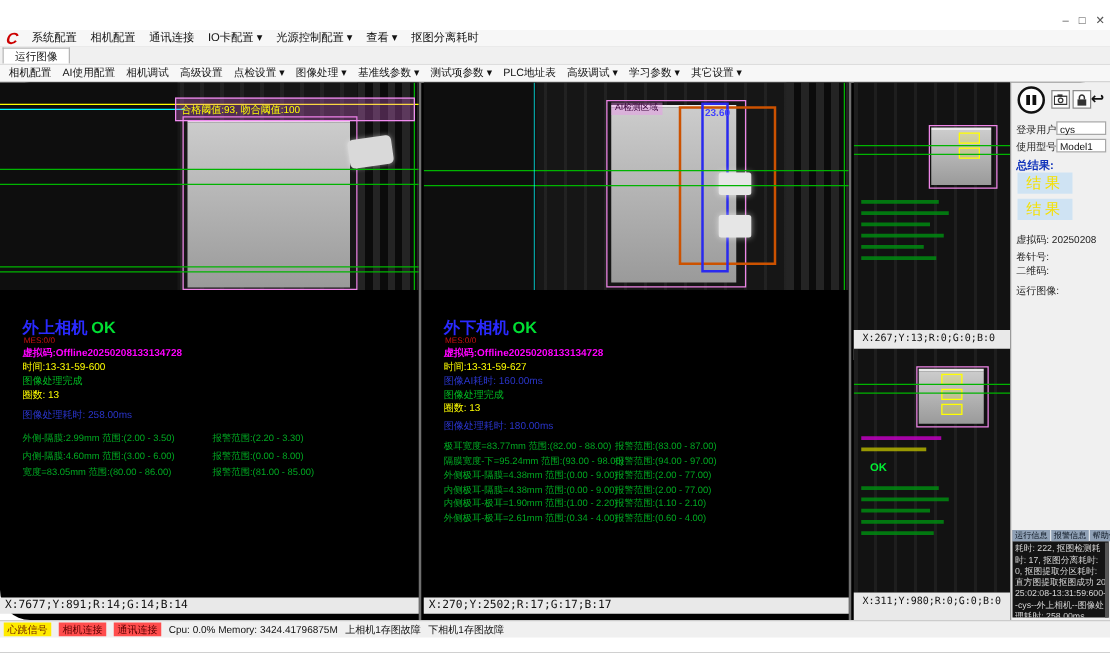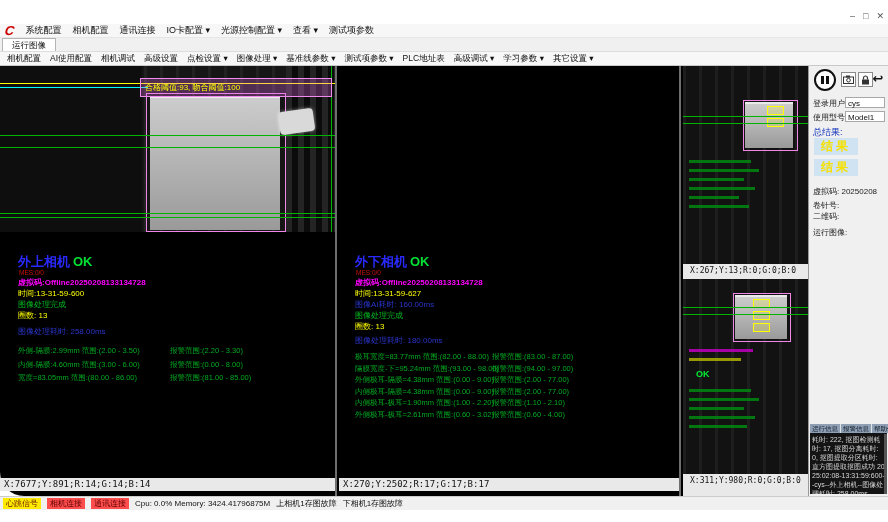--- a/index.html
+++ b/index.html
@@ -78,23 +78,23 @@
   .pbtn{position:absolute;left:5px;top:3px;width:22px;height:22px;border:2px solid #111;border-radius:50%;
         background:#fff;box-sizing:border-box;display:flex;align-items:center;justify-content:center;gap:2px;}
   .pbtn i{display:block;width:3px;height:8px;background:#111;}
   .sq-btn{position:absolute;top:6px;width:15px;height:15px;border:1px solid #8a8a8a;background:#fdfdfd;
           box-sizing:border-box;display:flex;align-items:center;justify-content:center;}
   .arrow-btn{position:absolute;right:2px;top:4px;width:16px;height:18px;font-size:13px;font-weight:bold;color:#111;
              text-align:center;line-height:18px;}
   .s-label{position:absolute;left:4px;font-size:8px;color:#222;white-space:nowrap;}
   .s-box{position:absolute;left:36px;width:40px;height:11px;background:#fff;border:1px solid #a8a8a8;
          font-size:8px;line-height:11px;padding-left:2px;box-sizing:border-box;color:#111;}
-  .total-label{position:absolute;left:4px;font-size:9px;font-weight:normal;color:#1133bb;}
+  .total-label{position:absolute;left:4px;font-size:9px;font-weight:bold;color:#1133bb;}
   .result-box{position:absolute;left:5px;width:44px;height:17px;background:#cfe3f3;color:#f5e000;
-              font-size:12px;font-weight:bold;text-align:center;line-height:17px;letter-spacing:3px;}
+              font-size:12px;font-weight:normal;text-align:center;line-height:17px;letter-spacing:3px;}
   .log-box{position:absolute;left:1px;top:358px;width:77px;height:70px;background:#141414;}
   .log-tabs{display:flex;gap:1px;background:#dfe4ea;}
   .log-tab{background:#8fa0b5;color:#0a1420;font-size:6.5px;line-height:9px;padding:0 2px;white-space:nowrap;}
   .log-body{color:#d8d8d8;font-size:7px;line-height:9px;padding:2px;word-break:break-all;overflow:hidden;height:57px;}
   .log-scroll{position:absolute;right:0;top:10px;bottom:0;width:3px;background:#555;}
 
   
   .statusbar{position:absolute;left:0;top:496px;width:100%;height:14px;background:#f0f0f0;border-top:1px solid #ccc;
              display:flex;align-items:center;gap:6px;font-size:8px;color:#111;padding-left:3px;box-sizing:border-box;white-space:nowrap;}
   .badge{height:11px;line-height:11px;padding:0 3px;}
@@ -113,21 +113,21 @@
   </div>
 
   <div class="menubar">
     <span class="logo">C</span>
     <span>系统配置</span>
     <span>相机配置</span>
     <span>通讯连接</span>
     <span>IO卡配置 ▾</span>
     <span>光源控制配置 ▾</span>
     <span>查看 ▾</span>
-    <span>测试项参数</span>
+    <span>抠图分离耗时</span>
   </div>
 
   <div class="tabrow">
     <span class="tab">运行图像</span>
   </div>
 
   <div class="toolbar">
     <span>相机配置</span>
     <span>AI使用配置</span>
     <span>相机调试</span>
@@ -185,20 +185,37 @@
           <div class="m-row">
             <span class="m">宽度=83.05mm 范围:(80.00 - 86.00)</span>
             <span class="a">报警范围:(81.00 - 85.00)</span>
           </div>
         </div>
       </div>
       <div class="coordbar">X:7677;Y:891;R:14;G:14;B:14</div>
     </div>
 
     <div class="panel" id="panel-mid">
+      <div class="cam">
+        <div class="stripes"></div>
+        <div class="darkzone" style="left:0;width:90px;"></div>
+        <div class="slots" style="left:290px;width:52px;"></div>
+        <div class="cell" style="left:150px;top:18px;width:100px;height:140px;"></div>
+        <div class="roi" style="left:146px;top:14px;width:110px;height:148px;"></div>
+        <div class="orange-box"></div>
+        <div class="blue-box"></div>
+        <div class="blue-val">23.60</div>
+        <div class="blob" style="left:236px;top:72px;"></div>
+        <div class="blob" style="left:236px;top:106px;"></div>
+        <div class="hl green" style="top:70px;"></div>
+        <div class="hl green" style="top:82px;"></div>
+        <div class="vl cyan" style="left:88px;opacity:.6;"></div>
+        <div class="vl green" style="left:336px;"></div>
+        <div class="ai-tag">AI检测区域</div>
+      </div>
       <div class="results">
         <div class="r-title" style="padding-left:16px;">
           <span>外下相机</span><span class="ok">OK</span>
         </div>
         <div class="r-mes" style="padding-left:17px;">MES:0/0</div>
         <div class="r-line c-mag" style="padding-left:16px;">虚拟码:Offline20250208133134728</div>
         <div class="r-line c-yel" style="padding-left:16px;">时间:13-31-59-627</div>
         <div class="r-line c-blu" style="padding-left:16px;">图像AI耗时: 160.00ms</div>
         <div class="r-line c-grn" style="padding-left:16px;">图像处理完成</div>
         <div class="r-line c-yel" style="padding-left:16px;">圈数: 13</div>
@@ -218,21 +235,21 @@
           </div>
           <div class="m-row">
             <span class="m">内侧极耳-隔膜=4.38mm 范围:(0.00 - 9.00)</span>
             <span class="a">报警范围:(2.00 - 77.00)</span>
           </div>
           <div class="m-row">
             <span class="m">内侧极耳-极耳=1.90mm 范围:(1.00 - 2.20)</span>
             <span class="a">报警范围:(1.10 - 2.10)</span>
           </div>
           <div class="m-row">
-            <span class="m">外侧极耳-极耳=2.61mm 范围:(0.60 - 3.02)</span>
+            <span class="m">外侧极耳-极耳=2.61mm 范围:(0.34 - 4.00)</span>
             <span class="a">报警范围:(0.60 - 4.00)</span>
           </div>
         </div>
       </div>
       <div class="coordbar">X:270;Y:2502;R:17;G:17;B:17</div>
     </div>
 
     <div class="panel" id="col-small">
       <div class="cam-sm" style="top:0;height:198px;">
         <div class="stripes"></div>

